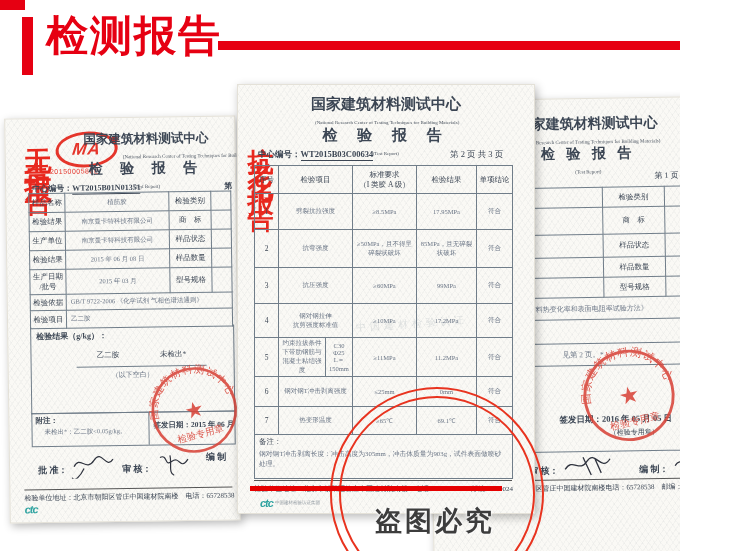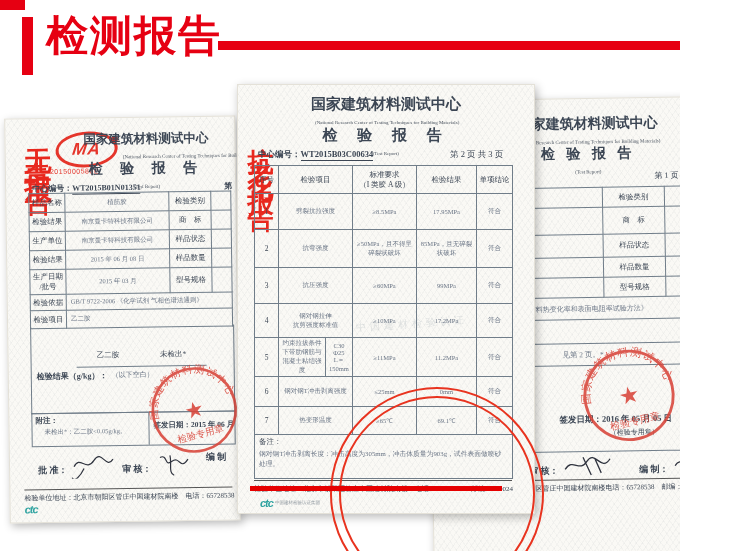--- a/index.html
+++ b/index.html
@@ -133,21 +133,21 @@
             <td class="val" colspan="3" style="text-align:left;padding-left:4px;">GB/T 9722-2006 《化学试剂 气相色谱法通则》</td>
           </tr>
       <tr style="height:18px;">
             <td class="lab">检验项目</td>
             <td class="val" colspan="3" style="text-align:left;padding-left:4px;">乙二胺</td>
           </tr>
     </tbody>
       </table>
 
     <div class="resbox" style="left:22px;top:208px;width:202px;height:86px;">
-      <div style="position:absolute;left:5px;top:4px;font-size:8px;font-weight:bold;margin-top:40px;">检验结果（g/kg）：</div>
+      <div style="position:absolute;left:5px;top:4px;font-size:8px;font-weight:bold;">检验结果（g/kg）：</div>
       <div style="position:absolute;left:45px;top:24px;width:130px;display:flex;justify-content:space-around;font-size:7.5px;border-bottom:1px solid #707d89;padding-bottom:6px;">
         <span>乙二胺</span>
         <span>未检出*</span>
       </div>
       <div style="position:absolute;left:0;top:44px;width:100%;text-align:center;font-size:7px;color:#6b7686;">（以下空白）</div>
     </div>
     <div style="position:absolute;left:22px;top:294px;width:202px;height:32px;border:1px solid #707d89;display:flex;">
       <div style="width:116px;border-right:1px solid #707d89;position:relative;">
         <span style="position:absolute;left:3px;top:2px;font-size:7.5px;font-weight:bold;">附注：</span>
         <span style="position:absolute;left:12px;top:14px;font-size:6.5px;color:#6b7686;">未检出*：乙二胺&lt;0.05g/kg。</span>
@@ -378,15 +378,16 @@
     <div class="ctc" style="left:22px;top:412px;">
       <span class="ctc-mark">ctc</span>
       <span class="ctc-name">中国建材检验认证集团</span>
     </div>
   </div>
 
   <div class="ribbon">
     <div class="rib-circle" style="left:330px;top:387px;width:210px;height:210px;"></div>
     <div class="rib-circle" style="left:339px;top:396px;width:192px;height:192px;border-width:2px;"></div>
     <div class="rib-line"></div>
+    <div class="rib-bot" style="left:285px;top:503px;">盗图必究</div>
   </div>
 
 </div>
 
 </body></html>

